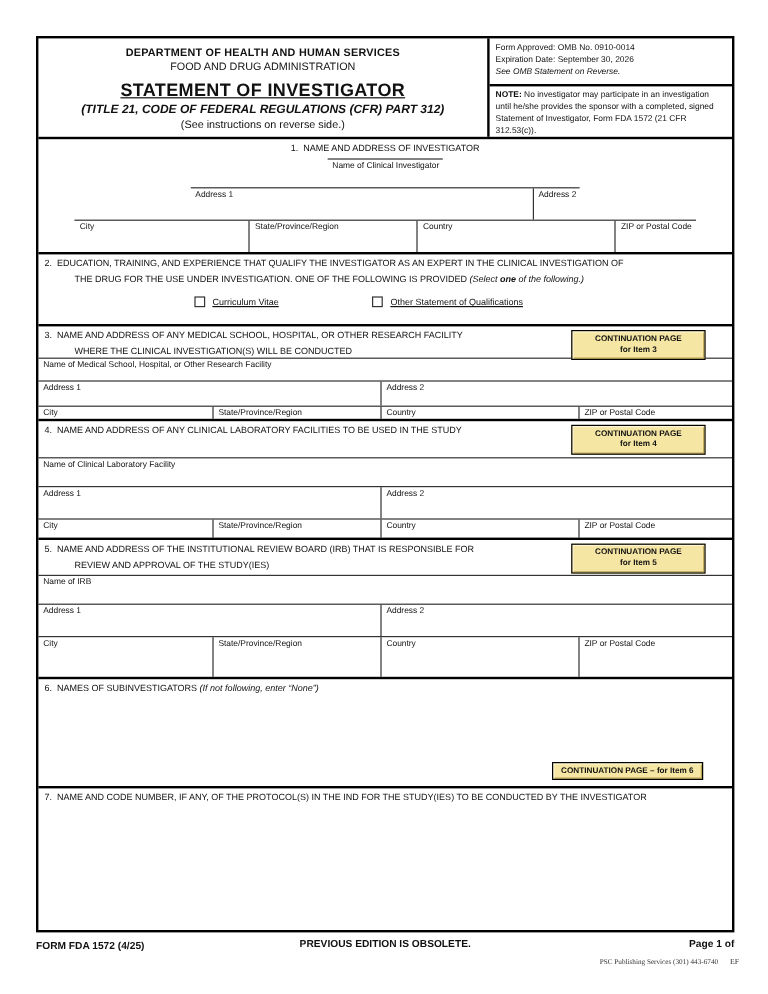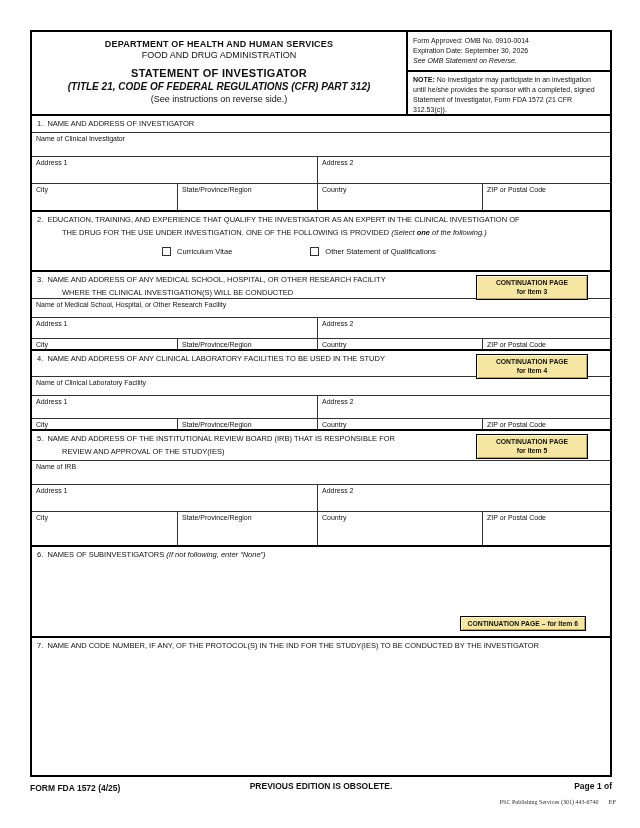--- a/index.html
+++ b/index.html
@@ -9,33 +9,33 @@
   .form {
     position: absolute; left: 30px; top: 30px; width: 582px; height: 747px;
     border: 2px solid #000; display: flex; flex-direction: column; background: #fff;
   }
 
   
   .header-row { height: 82px; display: flex; }
   .header-left { flex: 1; text-align: center; padding-top: 7px; }
   .agency1 { font-size: 9px; font-weight: bold; letter-spacing: .2px; }
   .agency2 { font-size: 9px; margin-top: 1px; }
-  .form-title { font-size: 11px; font-weight: bold; margin-top: 7px; letter-spacing: .3px; }
+  .form-title { font-size: 15px; font-weight: bold; margin-top: 7px; letter-spacing: .3px; text-decoration: underline; }
   .form-subtitle { font-size: 10px; font-weight: bold; font-style: italic; margin-top: 2px; }
   .form-instruction { font-size: 9px; margin-top: 2px; }
   .header-right { width: 204px; border-left: 2px solid #000; display: flex; flex-direction: column; }
   .omb-box { height: 42px; border-bottom: 2px solid #000; padding: 4px 5px; font-size: 7px; line-height: 1.45; }
   .note-box { flex: 1; padding: 3px 5px; font-size: 7px; line-height: 1.42; }
   .b { font-weight: bold; }
   .i { font-style: italic; }
 
   
   .sec { border-top: 2px solid #000; display: flex; flex-direction: column; position: relative; }
-  .s1 { height: 96px; } .s2 { height: 60px; } .s3 { height: 79px; }
-  .s4 { height: 80px; } .s5 { height: 116px; } .s6 { height: 91px; } .s7 { flex: 1; }
+  .s1 { height: 96px; align-items: center; } .s2 { height: 60px; } .s3 { height: 79px; }
+  .s4 { height: 99px; } .s5 { height: 116px; } .s6 { height: 91px; } .s7 { flex: 1; }
 
   .sec-title { font-size: 7.5px; line-height: 1.35; padding: 3px 130px 0 5px; white-space: pre-wrap; }
   .sec-title.full { padding-right: 5px; }
   .indent { padding-left: 30px; }
   .title-row { position: relative; }
   .t1 { height: 16px; } .t3 { height: 28px; } .t4 { height: 30px; } .t5 { height: 29px; }
 
   .row { display: flex; border-top: 1px solid #333; }
   .name-row { height: 24px; }
   .addr-row { height: 27px; }
@@ -58,21 +58,21 @@
   .cont-btn-single {
     position: absolute; right: 24px; bottom: 5px;
     background: #F5E6A3; border: 1px solid #000;
     font-size: 6.8px; font-weight: bold; text-align: center;
     padding: 3px 7px; cursor: pointer;
     box-shadow: inset 1px 1px 0 #fdf6d8, inset -1px -1px 0 #b9a14e;
   }
 
   
   .cb-row { display: flex; margin-top: 9px; padding-left: 130px; align-items: center; }
-  .cb { display: flex; align-items: center; }
+  .cb { display: flex; align-items: center; text-decoration: underline; }
   .cb + .cb { margin-left: 78px; }
   .cb-box { width: 9px; height: 9px; border: 1px solid #333; background: #fff; margin-right: 6px; flex: none; cursor: pointer; }
   .cb-label { font-size: 7.5px; }
 
   
   .footer { position: absolute; left: 30px; top: 781px; width: 582px; height: 12px; font-size: 8.5px; font-weight: bold; }
   .footer .fl { position: absolute; left: 0; top: 2px; }
   .footer .fc { position: absolute; left: 50%; transform: translateX(-50%); top: 0; }
   .footer .fr { position: absolute; right: 0; top: 0; }
   .pub-line { position: absolute; top: 798px; right: 24px; font-family: "Liberation Serif", serif; font-size: 6px; color: #333; }

